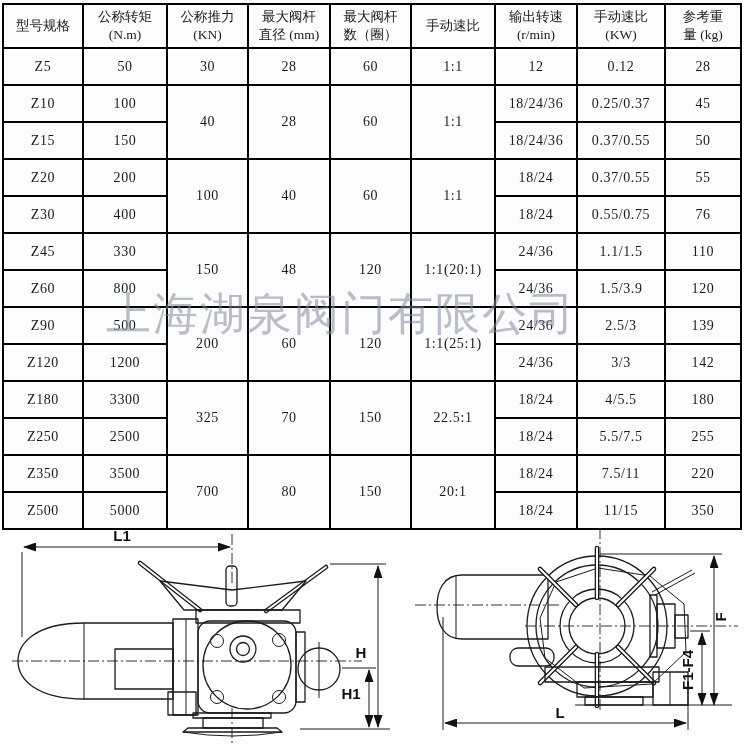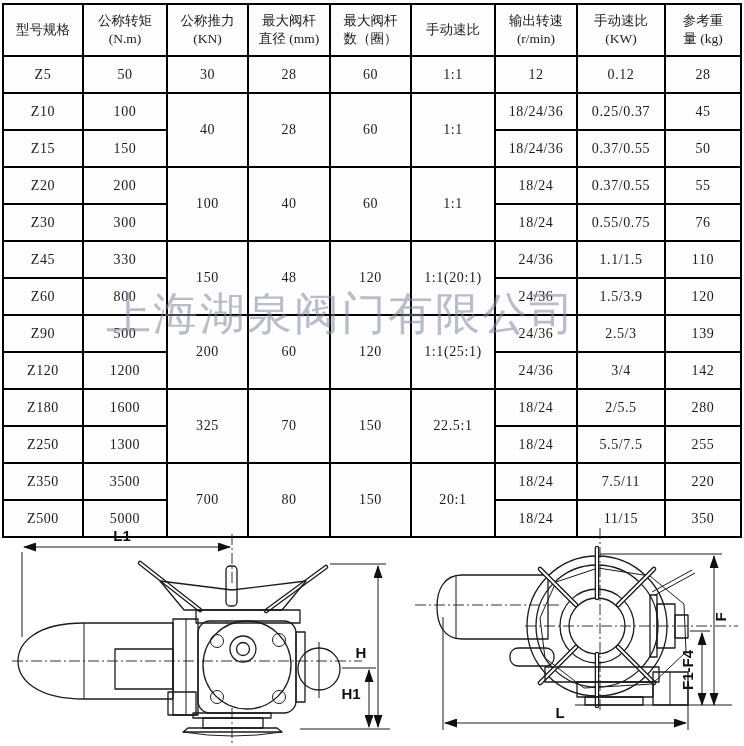--- a/index.html
+++ b/index.html
@@ -13,21 +13,21 @@
   table.spec{
     position:absolute;left:2px;top:3px;width:738px;
     border-collapse:collapse;table-layout:fixed;background:#fdfdfd;
   }
   table.spec th, table.spec td{
     border:2px solid #000;text-align:center;vertical-align:middle;
     padding:0;font-weight:normal;color:#1b1b1b;
   }
   table.spec th{font-size:13.5px;line-height:1.3;}
   table.spec td{font-size:14px;letter-spacing:.6px;white-space:nowrap;}
-  tr.hdr{height:52px;}
+  tr.hdr{height:44px;}
   tr.data{height:37px;}
 
   
   .watermark{
     position:absolute;left:106px;top:284px;z-index:3;
     font-size:45px;letter-spacing:2px;white-space:nowrap;
     color:rgba(128,136,158,.55);pointer-events:none;
     font-family:"Liberation Serif","DejaVu Serif",serif;
   }
 
@@ -135,21 +135,21 @@
       <td rowspan="2">100</td>
       <td rowspan="2">40</td>
       <td rowspan="2">60</td>
       <td rowspan="2">1:1</td>
       <td>18/24</td>
       <td>0.37/0.55</td>
       <td>55</td>
     </tr>
     <tr class="data">
       <td>Z30</td>
-      <td>300</td>
+      <td>400</td>
       <td>18/24</td>
       <td>0.55/0.75</td>
       <td>76</td>
     </tr>
 
     <tr class="data">
       <td>Z45</td>
       <td>330</td>
       <td rowspan="2">150</td>
       <td rowspan="2">48</td>
@@ -175,38 +175,38 @@
       <td rowspan="2">120</td>
       <td rowspan="2">1:1(25:1)</td>
       <td>24/36</td>
       <td>2.5/3</td>
       <td>139</td>
     </tr>
     <tr class="data">
       <td>Z120</td>
       <td>1200</td>
       <td>24/36</td>
-      <td>3/4</td>
+      <td>3/3</td>
       <td>142</td>
     </tr>
 
     <tr class="data">
       <td>Z180</td>
-      <td>1600</td>
+      <td>3300</td>
       <td rowspan="2">325</td>
       <td rowspan="2">70</td>
       <td rowspan="2">150</td>
       <td rowspan="2">22.5:1</td>
       <td>18/24</td>
-      <td>2/5.5</td>
-      <td>280</td>
+      <td>4/5.5</td>
+      <td>180</td>
     </tr>
     <tr class="data">
       <td>Z250</td>
-      <td>1300</td>
+      <td>2500</td>
       <td>18/24</td>
       <td>5.5/7.5</td>
       <td>255</td>
     </tr>
 
     <tr class="data">
       <td>Z350</td>
       <td>3500</td>
       <td rowspan="2">700</td>
       <td rowspan="2">80</td>

